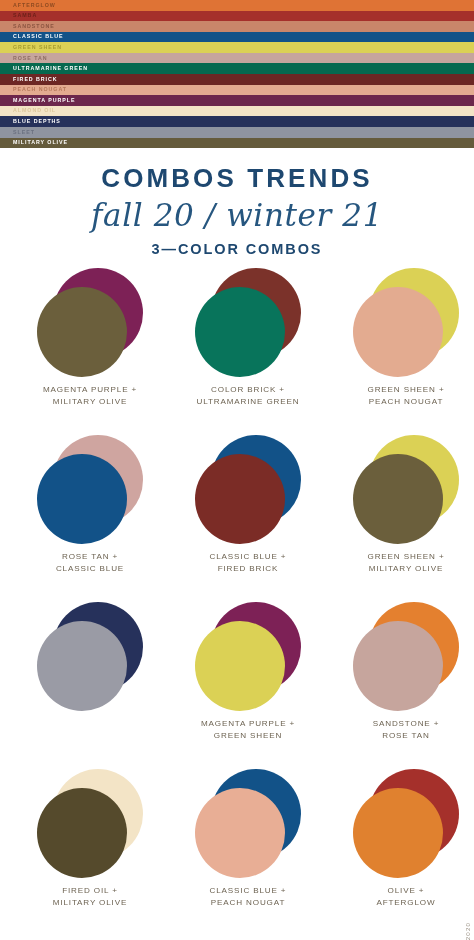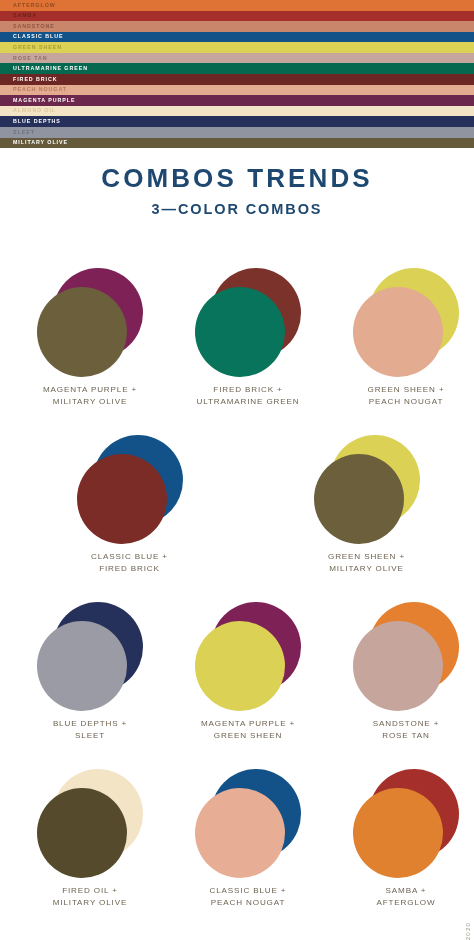--- a/index.html
+++ b/index.html
@@ -191,20 +191,21 @@
     <div class="swatch-bar" style="background: rgb(143, 148, 160);">
       <span class="swatch-label" style="color: rgb(107, 113, 128);">SLEET</span>
     </div>
     <div class="swatch-bar" style="background: rgb(101, 91, 60);">
       <span class="swatch-label" style="color: rgb(255, 255, 255);">MILITARY OLIVE</span>
     </div>
   </div>
 
 <div id="header">
   <div id="title-main">COMBOS TRENDS</div>
+  <div id="title-script">fall 20 / winter 21</div>
   <div id="title-sub">3—COLOR COMBOS</div>
 </div>
 
 <div id="combo-grid">
     <div class="combo-row">
       <div class="combo-cell">
         <div class="swatch-pair">
           <div class="circle circle-back" style="background: rgb(125, 33, 86);"></div>
           <div class="circle circle-front" style="background: rgb(107, 95, 60);"></div>
         </div>
@@ -212,38 +213,48 @@
           <div>MAGENTA PURPLE +</div>
           <div>MILITARY OLIVE</div>
         </div>
       </div>
       <div class="combo-cell">
         <div class="swatch-pair">
           <div class="circle circle-back" style="background: rgb(123, 50, 42);"></div>
           <div class="circle circle-front" style="background: rgb(8, 116, 91);"></div>
         </div>
         <div class="combo-label" style="color: rgb(109, 99, 82);">
-          <div>FIRED BRICK +</div>
+          <div>COLOR BRICK +</div>
           <div>ULTRAMARINE GREEN</div>
         </div>
       </div>
       <div class="combo-cell">
         <div class="swatch-pair">
           <div class="circle circle-back" style="background: rgb(219, 209, 85);"></div>
           <div class="circle circle-front" style="background: rgb(227, 171, 144);"></div>
         </div>
         <div class="combo-label" style="color: rgb(109, 99, 82);">
           <div>GREEN SHEEN +</div>
           <div>PEACH NOUGAT</div>
         </div>
       </div>
     </div>
     <div class="combo-row">
       <div class="combo-cell">
         <div class="swatch-pair">
+          <div class="circle circle-back" style="background: rgb(207, 165, 160);"></div>
+          <div class="circle circle-front" style="background: rgb(18, 82, 136);"></div>
+        </div>
+        <div class="combo-label" style="color: rgb(109, 99, 82);">
+          <div>ROSE TAN +</div>
+          <div>CLASSIC BLUE</div>
+        </div>
+      </div>
+      <div class="combo-cell">
+        <div class="swatch-pair">
           <div class="circle circle-back" style="background: rgb(18, 82, 136);"></div>
           <div class="circle circle-front" style="background: rgb(123, 44, 38);"></div>
         </div>
         <div class="combo-label" style="color: rgb(109, 99, 82);">
           <div>CLASSIC BLUE +</div>
           <div>FIRED BRICK</div>
         </div>
       </div>
       <div class="combo-cell">
         <div class="swatch-pair">
@@ -255,24 +266,20 @@
           <div>MILITARY OLIVE</div>
         </div>
       </div>
     </div>
     <div class="combo-row">
       <div class="combo-cell">
         <div class="swatch-pair">
           <div class="circle circle-back" style="background: rgb(38, 49, 91);"></div>
           <div class="circle circle-front" style="background: rgb(154, 155, 165);"></div>
         </div>
-        <div class="combo-label" style="color: rgb(109, 99, 82);">
-          <div>BLUE DEPTHS +</div>
-          <div>SLEET</div>
-        </div>
       </div>
       <div class="combo-cell">
         <div class="swatch-pair">
           <div class="circle circle-back" style="background: rgb(125, 33, 86);"></div>
           <div class="circle circle-front" style="background: rgb(219, 209, 85);"></div>
         </div>
         <div class="combo-label" style="color: rgb(109, 99, 82);">
           <div>MAGENTA PURPLE +</div>
           <div>GREEN SHEEN</div>
         </div>
@@ -308,20 +315,20 @@
           <div>CLASSIC BLUE +</div>
           <div>PEACH NOUGAT</div>
         </div>
       </div>
       <div class="combo-cell">
         <div class="swatch-pair">
           <div class="circle circle-back" style="background: rgb(165, 48, 43);"></div>
           <div class="circle circle-front" style="background: rgb(224, 129, 47);"></div>
         </div>
         <div class="combo-label" style="color: rgb(109, 99, 82);">
-          <div>SAMBA +</div>
+          <div>OLIVE +</div>
           <div>AFTERGLOW</div>
         </div>
       </div>
     </div>
   </div>
 
 <div id="watermark">ERIKAFIRM.COM  2020</div>
 
 </body></html>

